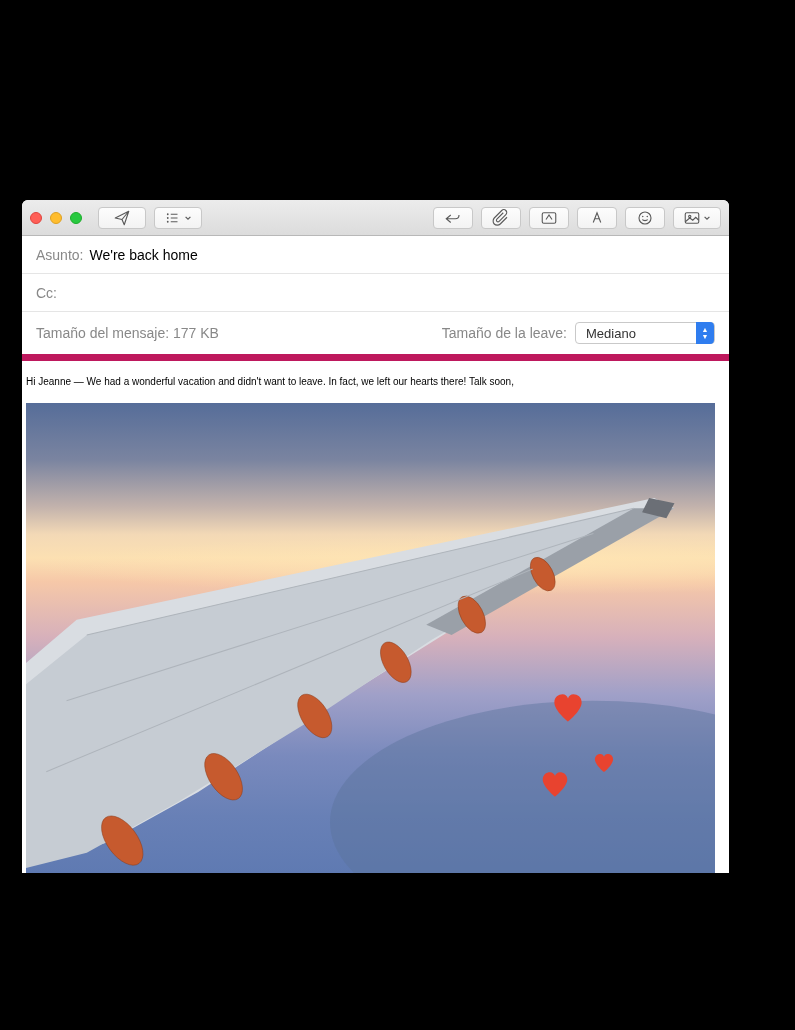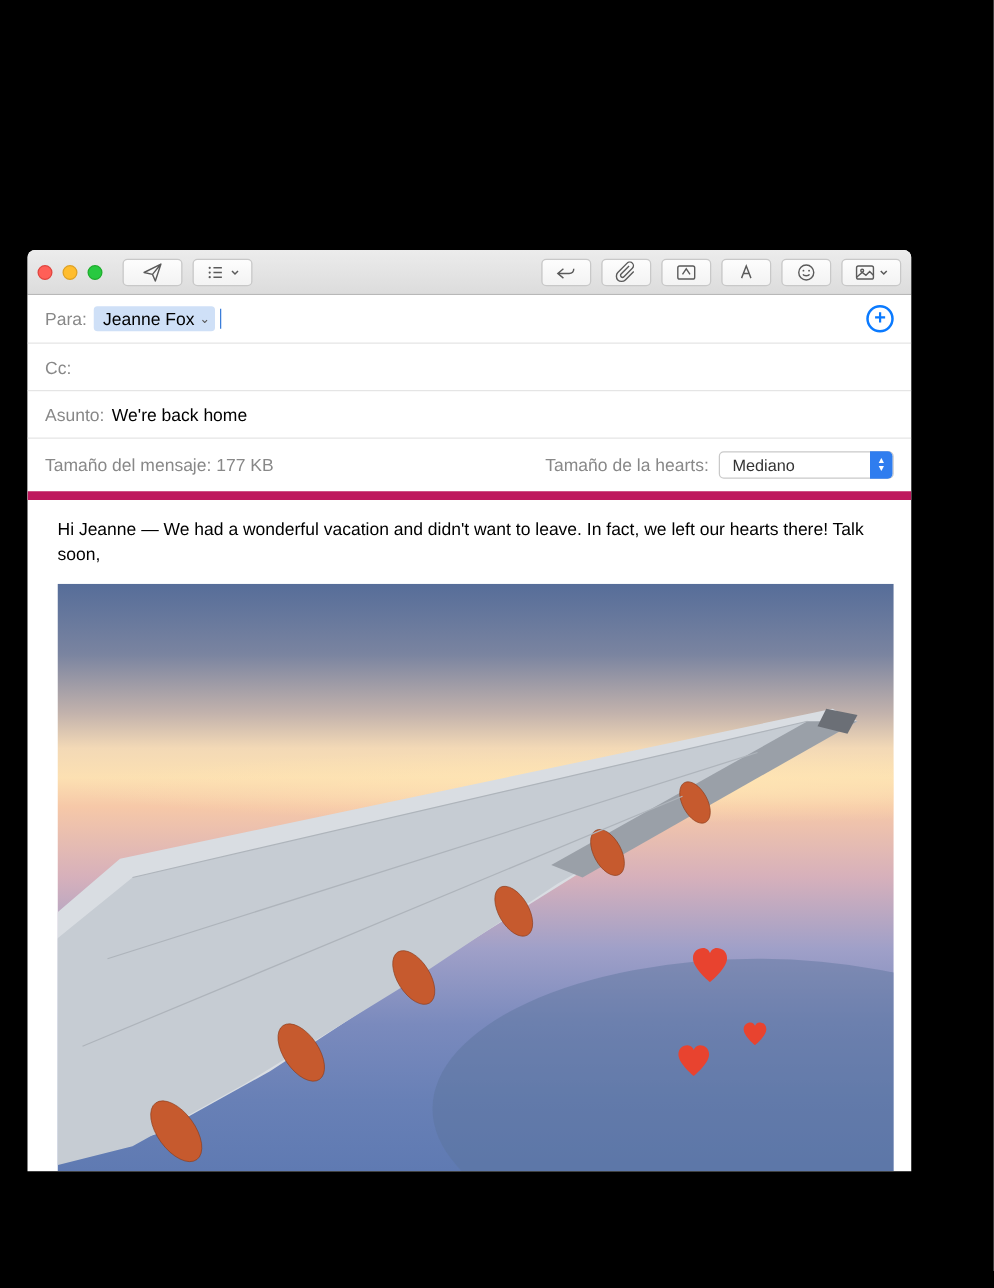--- a/index.html
+++ b/index.html
@@ -156,22 +156,22 @@
       align-items: center;
       justify-content: center;
       line-height: 0;
     }
     .select-arrow {
       color: #fff;
       font-size: 7px;
       line-height: 7px;
     }
     .body-area {
-      padding: 14px 14px 0 24px;
-      font-size: 14px;
+      padding: 14px 14px 0 4px;
+      font-size: 10px;
       color: #000;
       line-height: 1.4;
     }
     .body-text {
       margin-bottom: 14px;
     }
     .signature {
       margin-bottom: 14px;
     }
     .photo-wrap {
@@ -298,46 +298,34 @@
         <circle cx="9" cy="10" r="1.5"></circle>
         <path d="M3 17 L9 12 L13 15 L17 11 L21 15"></path>
       </svg>
       <svg viewBox="0 0 10 10" width="8" height="8" style="margin-left:2px;">
         <path d="M2 3.5 L5 6.5 L8 3.5" stroke="#5a5a5a" fill="none" stroke-width="1.5"></path>
       </svg>
     </div>
   </div>
 
   <div class="header-fields">
-    <div class="header-row">
-      <span class="header-label">Para:</span>
-      <span class="recipient-chip">
-        <span>Jeanne Fox</span>
-        <span class="chip-arrow">⌄</span>
-      </span>
-      <span class="cursor-caret"></span>
-      <div style="flex:1"></div>
-      <div class="add-contact-btn">
-        <span>+</span>
-      </div>
-    </div>
-
-    <div class="header-row">
-      <span class="header-label">Cc:</span>
-    </div>
 
     <div class="header-row">
       <span class="header-label">Asunto:</span>
       <span class="header-value">We're back home</span>
     </div>
 
+    <div class="header-row">
+      <span class="header-label">Cc:</span>
+    </div>
+
     <div class="info-row">
       <span>Tamaño del mensaje: 177 KB</span>
       <div class="info-spacer"></div>
-      <span>Tamaño de la hearts:</span>
+      <span>Tamaño de la leave:</span>
       <div class="image-size-select">
         <span>Mediano</span>
         <div class="select-arrows">
           <span class="select-arrow">▲</span>
           <span class="select-arrow">▼</span>
         </div>
       </div>
     </div>
   </div>
 

